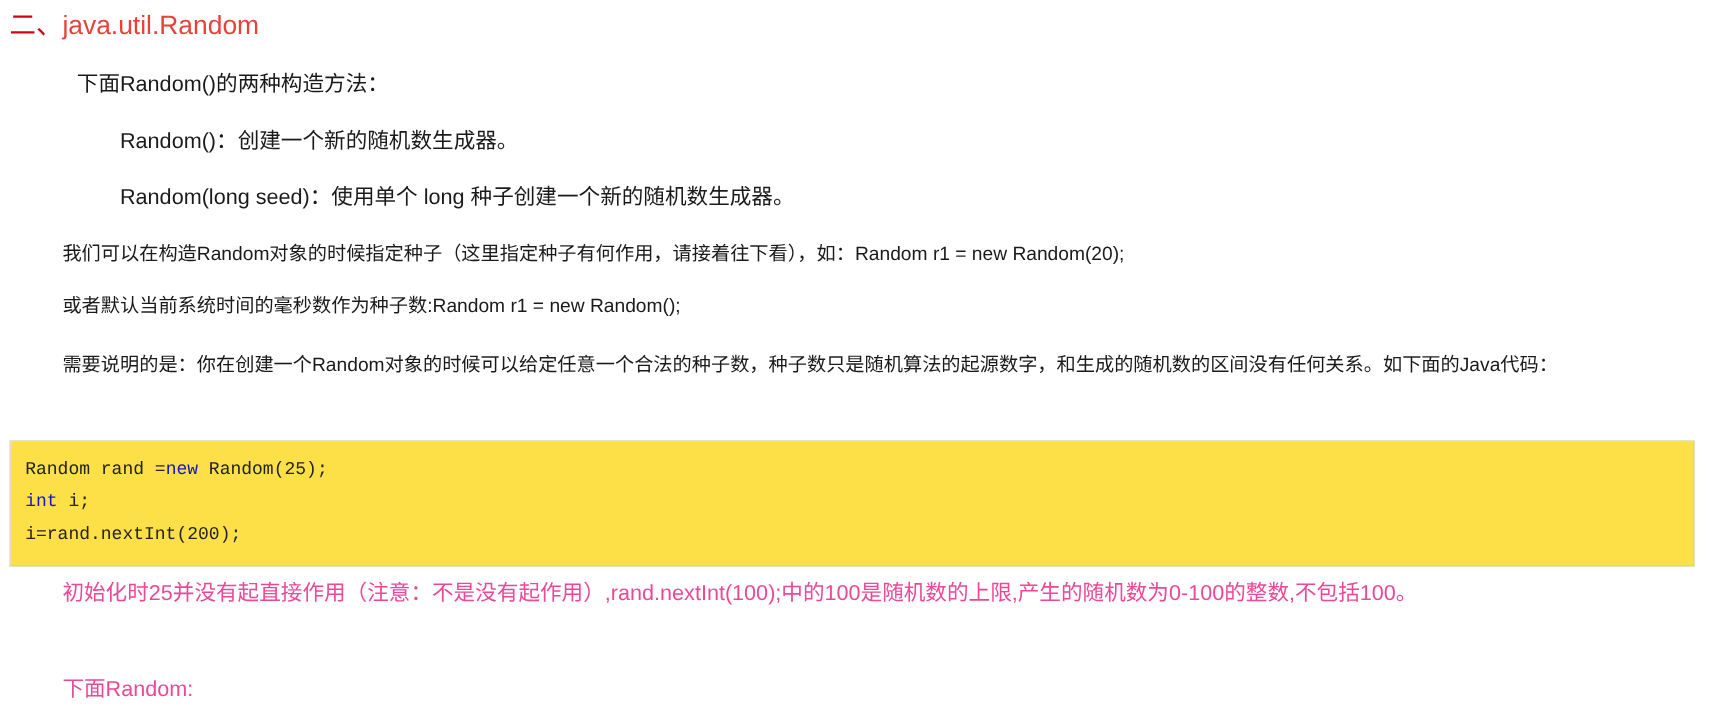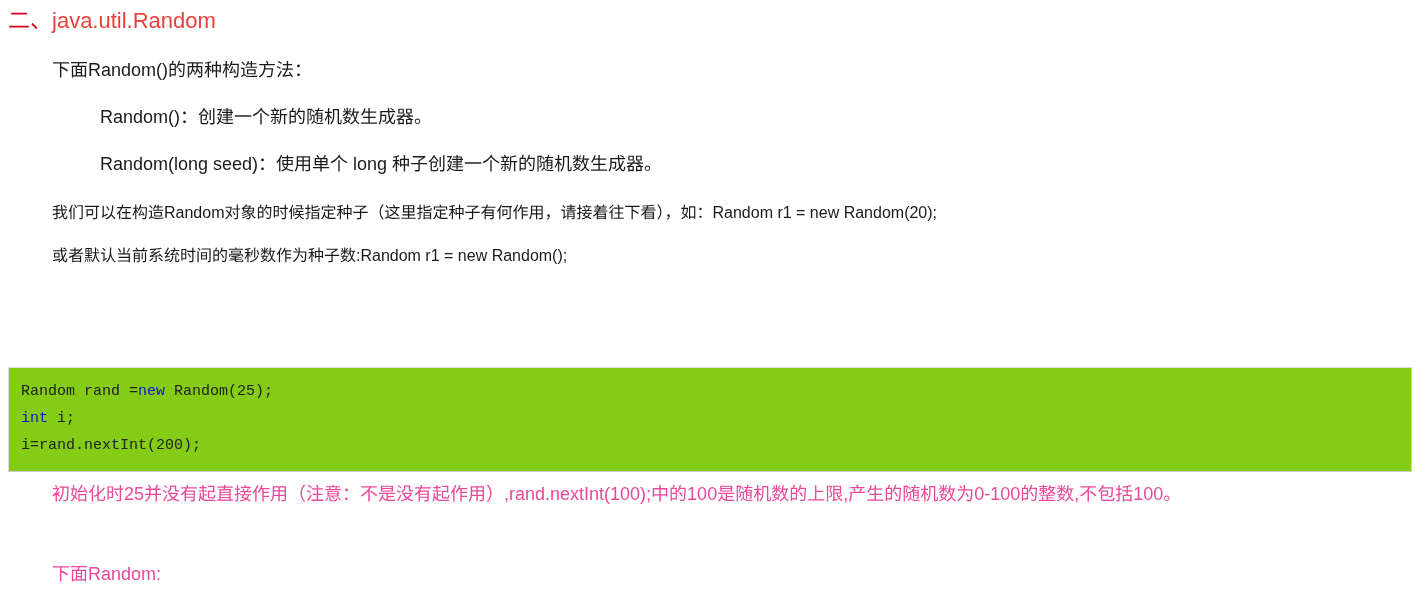--- a/index.html
+++ b/index.html
@@ -63,21 +63,21 @@
     text-indent: 44px;
   }
 
   
   .codeblock {
     position: absolute;
     left: 8px;
     top: 367px;
     width: 1404px;
     box-sizing: border-box;
-    background: #84cc16;
+    background: #fde047;
     border: 1px solid #dddddd;
     border-right-color: #cccccc;
     border-bottom-color: #cccccc;
     padding: 10px 12px 12px 12px;
   }
   .code-line {
     font-family: "Liberation Mono", "DejaVu Sans Mono", monospace;
     font-size: 15px;
     line-height: 27px;
     color: #222222;
@@ -99,27 +99,28 @@
 </style>
 </head>
 <body>
 
 <div class="page">
 
   <div class="heading">
     <span class="num">二、</span><span class="title">java.util.Random</span>
   </div>
 
-  <div class="para p-indent1" style="top:55px;">下面Random()的两种构造方法：</div>
+  <div class="para p-indent1" style="top:55px;margin-left:12px;">下面Random()的两种构造方法：</div>
 
   <div class="para p-indent2" style="top:102px;">Random()：创建一个新的随机数生成器。</div>
   <div class="para p-indent2" style="top:149px;">Random(long seed)：使用单个 long 种子创建一个新的随机数生成器。</div>
 
   <div class="p-flow" style="top:195px;">我们可以在构造Random对象的时候指定种子（这里指定种子有何作用，请接着往下看），如：Random r1 = new Random(20);</div>
   <div class="p-flow" style="top:238px;">或者默认当前系统时间的毫秒数作为种子数:Random r1 = new Random();</div>
+  <div class="p-flow" style="top:285px; line-height:40px;">需要说明的是：你在创建一个Random对象的时候可以给定任意一个合法的种子数，种子数只是随机算法的起源数字，和生成的随机数的区间没有任何关系。如下面的Java代码：</div>
 
   <div class="codeblock">
     <div class="code-line"><span>Random rand =</span><span class="kw">new</span><span> Random(25);</span></div>
     <div class="code-line"><span></span><span class="kw">int</span><span> i;</span></div>
     <div class="code-line"><span>i=rand.nextInt(200);</span></div>
   </div>
 
   <div class="p-tail" style="top:478px;">初始化时25并没有起直接作用（注意：不是没有起作用）,rand.nextInt(100);中的100是随机数的上限,产生的随机数为0-100的整数,不包括100。</div>
   <div class="p-tail" style="top:558px; text-indent:44px;">下面Random:</div>
 

